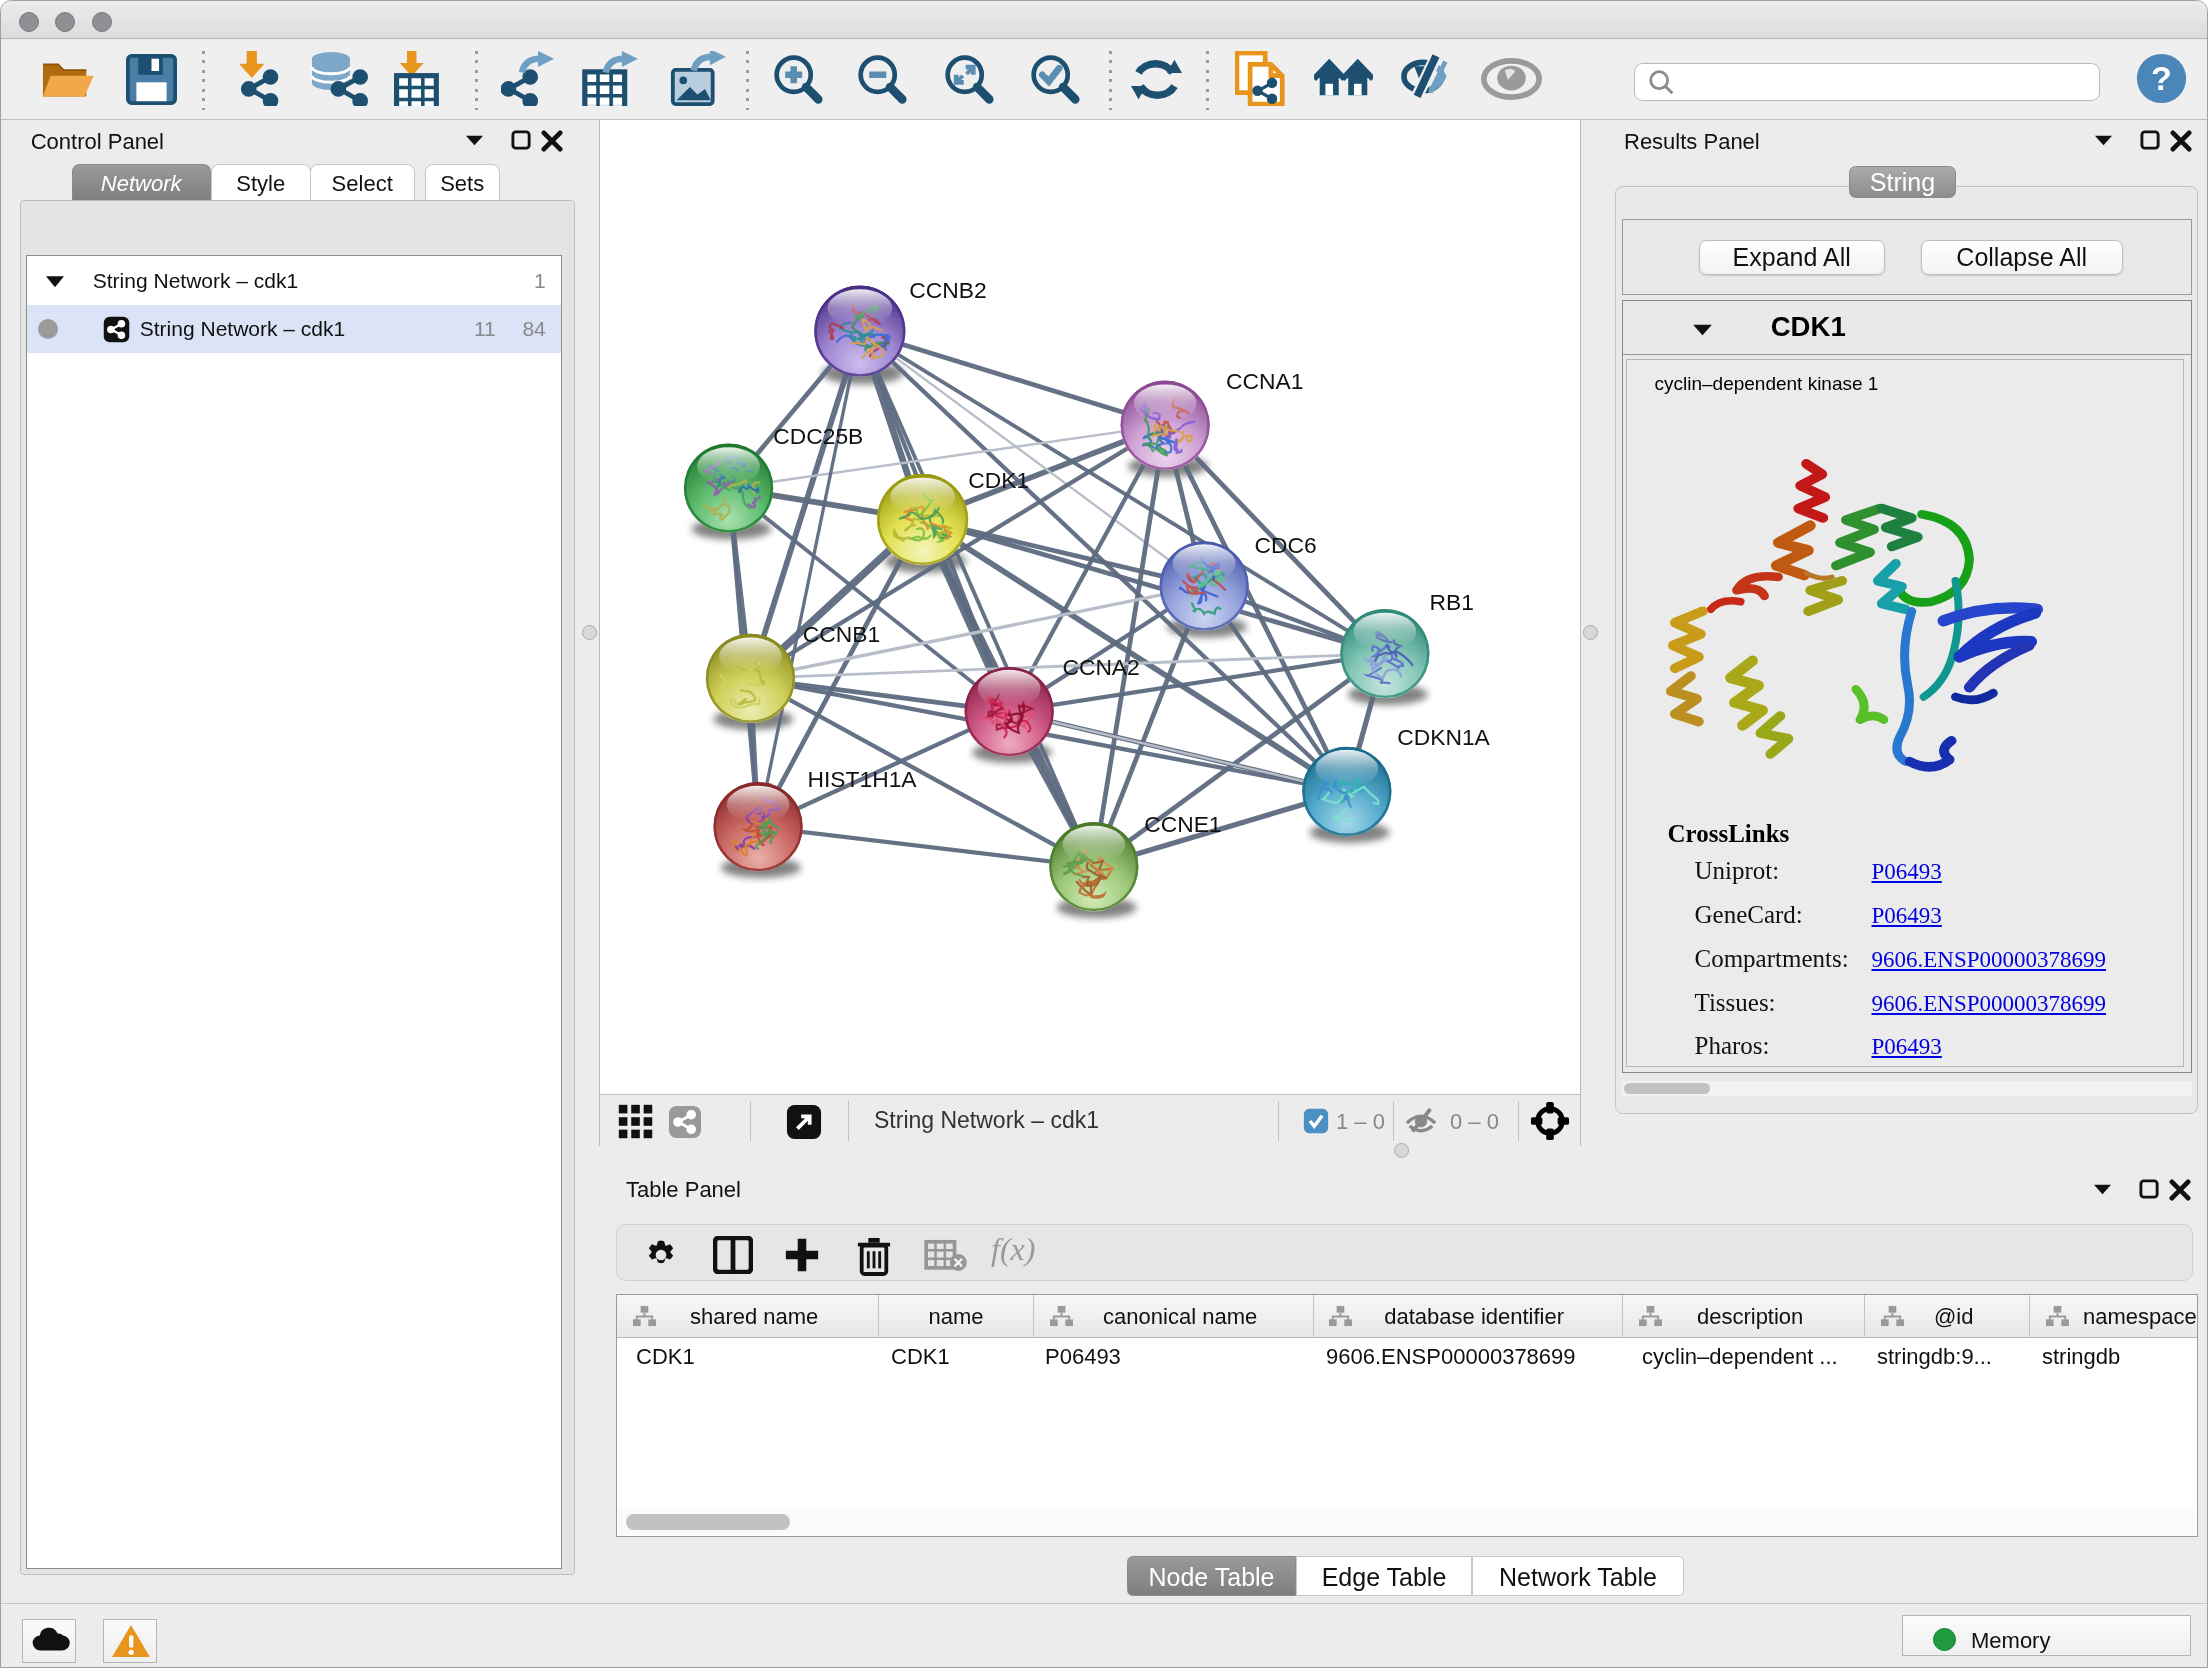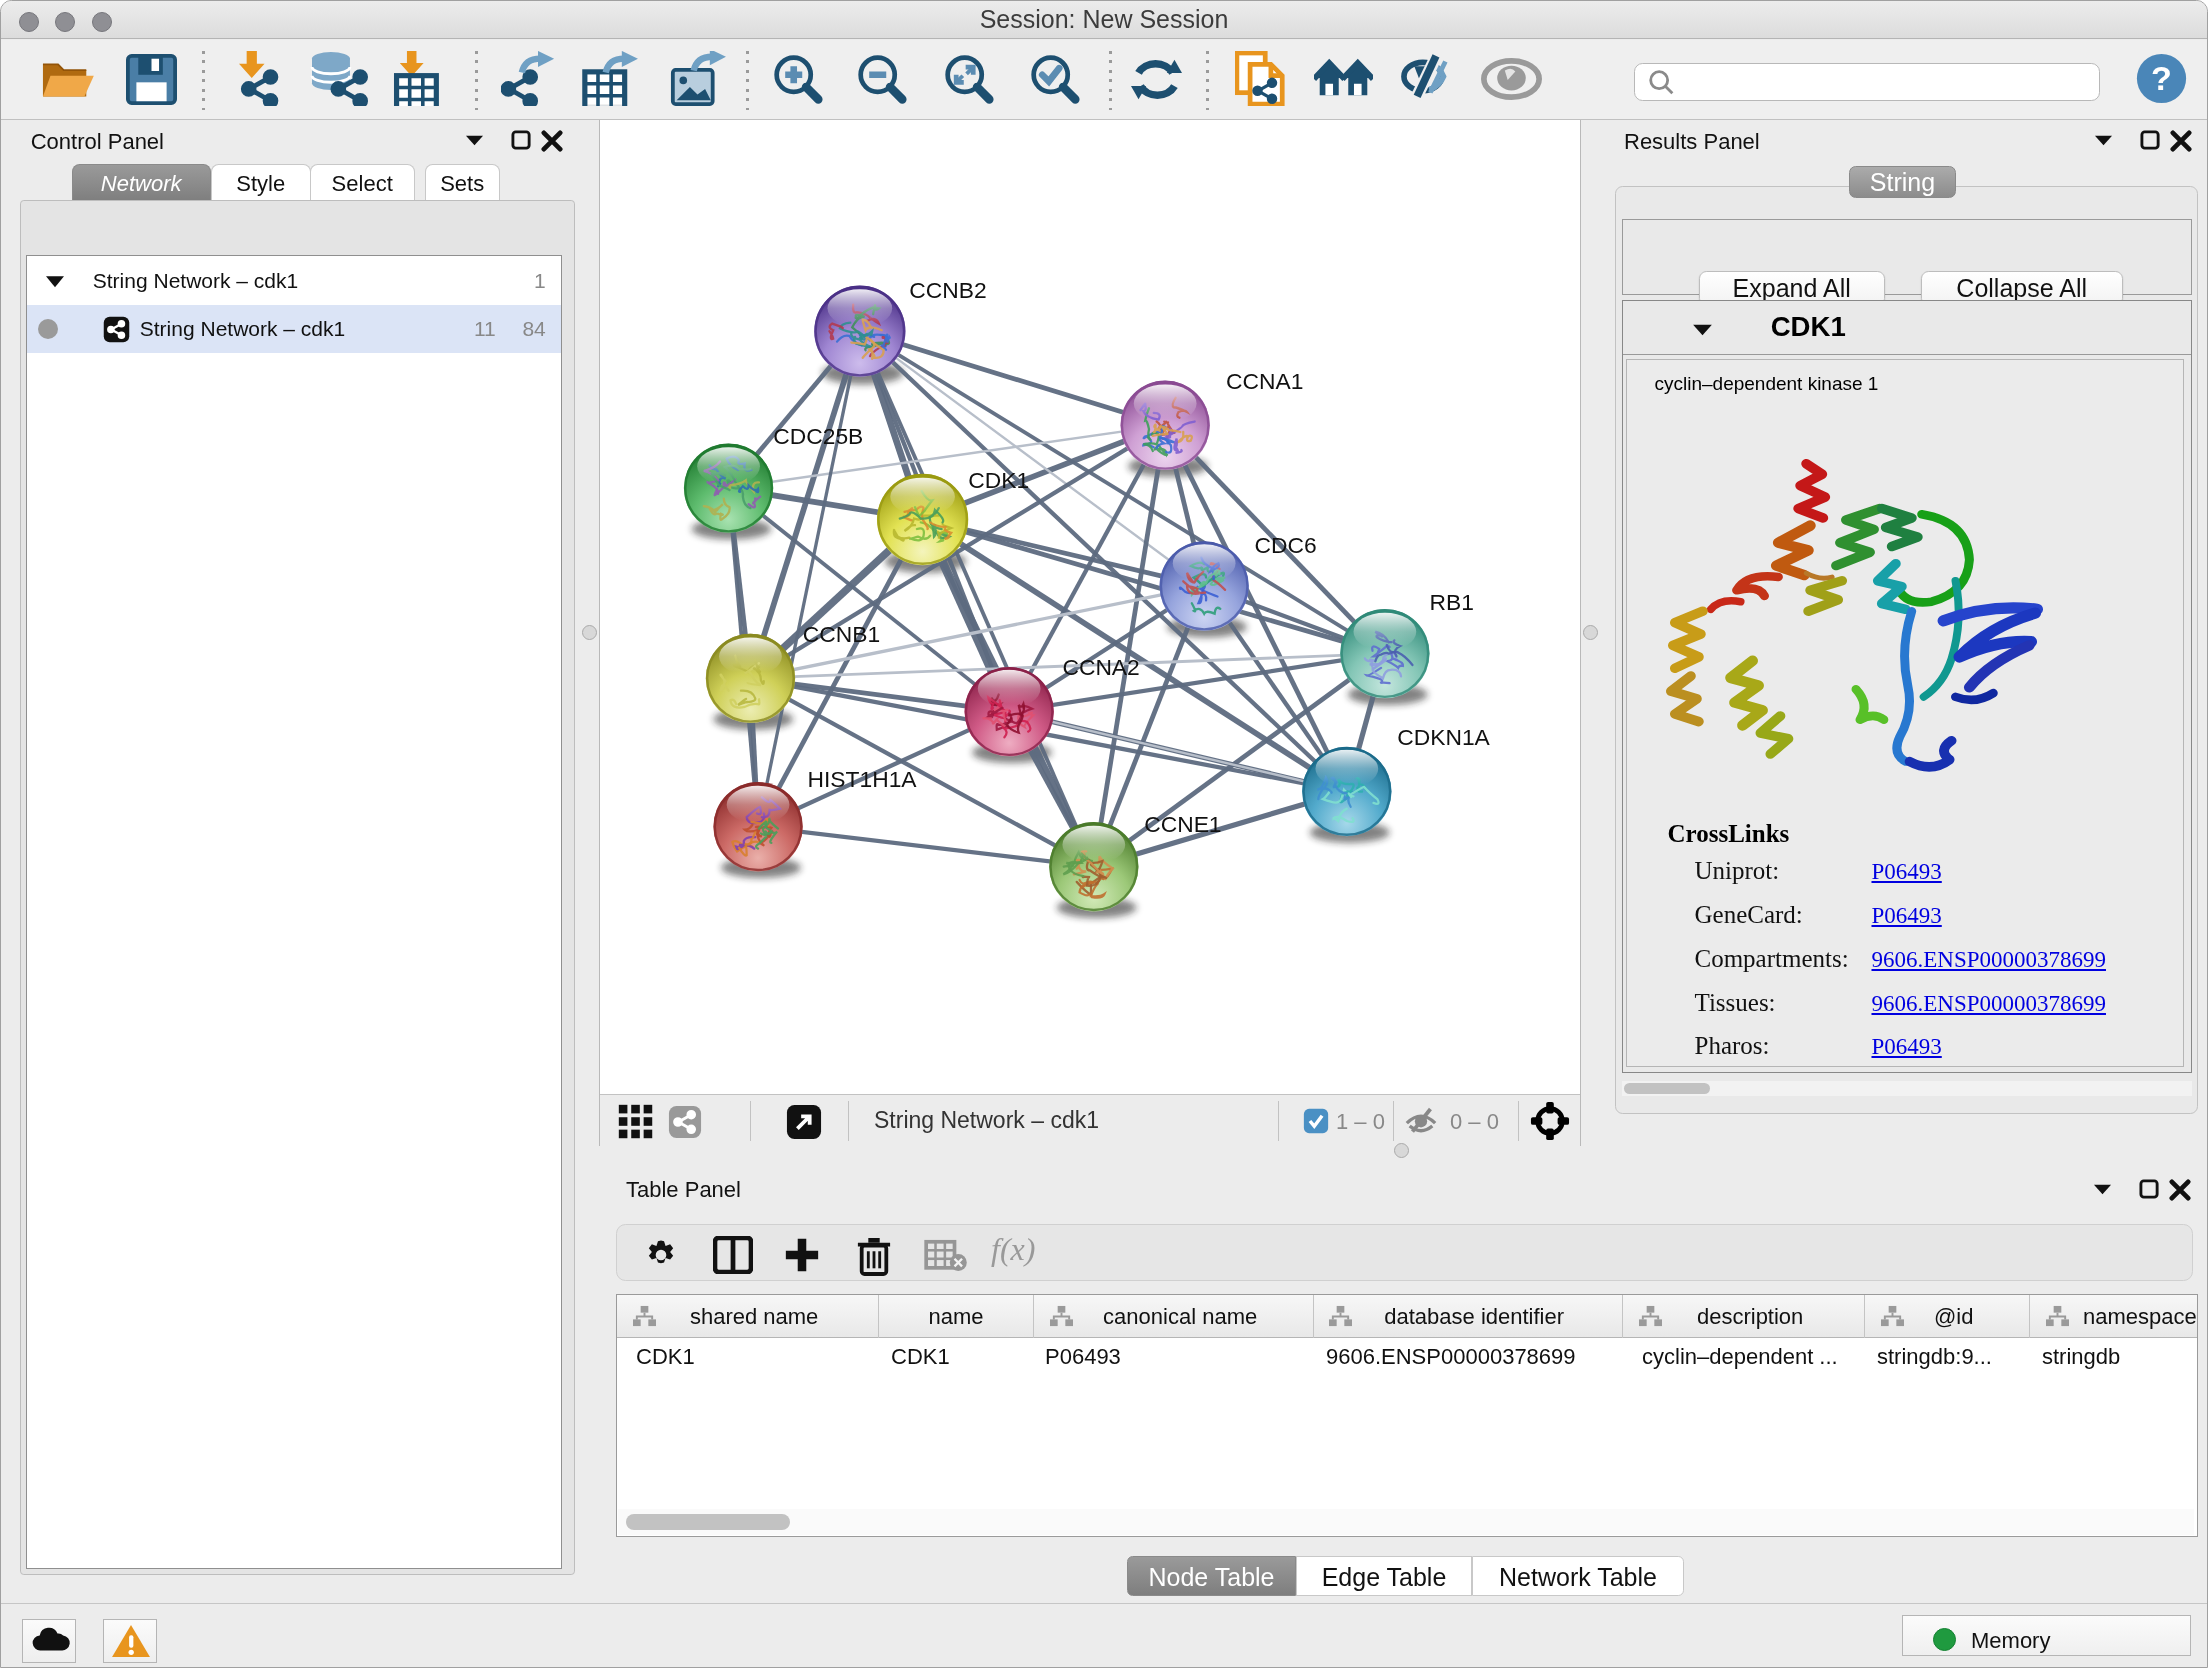--- a/index.html
+++ b/index.html
@@ -52,21 +52,21 @@
   #rpanel { position:absolute; left:1581px; top:119px; width:628px; height:1049px; background:#ececec; }
   #rtabpane { position:absolute; left:33px; top:66px; width:583px; height:928px;
               background:#e9e9e9; border:1px solid #c2c2c2; border-radius:7.6px; }
   #stringtab { position:absolute; left:267px; top:46px; width:107px; height:32px;
                background:linear-gradient(#ababab,#8c8c8c); border:1px solid #8a8a8a; border-radius:6.7px;
                color:#fff; font-size:25px; text-align:center; line-height:31px; }
   #rbox1 { position:absolute; left:5.7px; top:32px; width:570px; height:76px;
            background:#e9e9e9; border:1px solid #9a9a9a; }
   .rbtn { position:absolute; top:20px; height:35px; background:linear-gradient(#ffffff,#f2f2f2);
           border:1px solid #bdbdbd; border-radius:7.6px; font-size:25px; color:#111;
-          text-align:center; box-shadow:0 1px 1.9px rgba(0,0,0,0.15);margin-top:31px; }
+          text-align:center; box-shadow:0 1px 1.9px rgba(0,0,0,0.15); }
   #rbox2 { position:absolute; left:5.7px; top:113px; width:570px; height:773px;
            background:#e9e9e9; border:1.9px solid #888; }
   #rsechead { position:absolute; left:0; top:0; width:100%; height:54px; border-bottom:1.9px solid #999; }
   #rcontent { position:absolute; left:3.8px; top:58px; width:558px; height:708px;
               background:#ebebeb; border:1px solid #b5b5b5; }
   .serif { font-family:"Liberation Serif",serif; }
   .xl { color:#0000e0; text-decoration:underline; }
   .xrow { position:absolute; left:67px; font-size:25px; color:#111; width:514px; }
   .xrow .xl { position:absolute; left:177px; top:1.9px; font-size:23px; }
   
@@ -96,21 +96,20 @@
   svg { display:block; }
 </style>
 </head>
 <body>
 <div id="win">
 
   <div id="titlebar">
     <div class="tl" style="left:18px"></div>
     <div class="tl" style="left:54px"></div>
     <div class="tl" style="left:91px"></div>
-    <div id="title">Session: New Session</div>
   </div>
 
   <div id="toolbar">
     <svg width="55" height="49" viewBox="0 0 58 52" style="position:absolute;left:38px;top:15px;">
         <path d="M4 10 L20 10 L26 16 L50 16 L50 44 L4 44 Z" fill="#b06a10"></path>
         <path d="M12 22 L58 22 L48 44 L4 44 Z" fill="#f0a848"></path>
         <path d="M4 10 L20 10 L26 16 L50 16" fill="none" stroke="#935408" stroke-width="2"></path>
       </svg>
       <svg width="51" height="51" viewBox="0 0 54 54" style="position:absolute;left:125px;top:14.3px;">
         <rect x="2" y="2" width="50" height="50" rx="4" fill="#4a7ea6"></rect>

